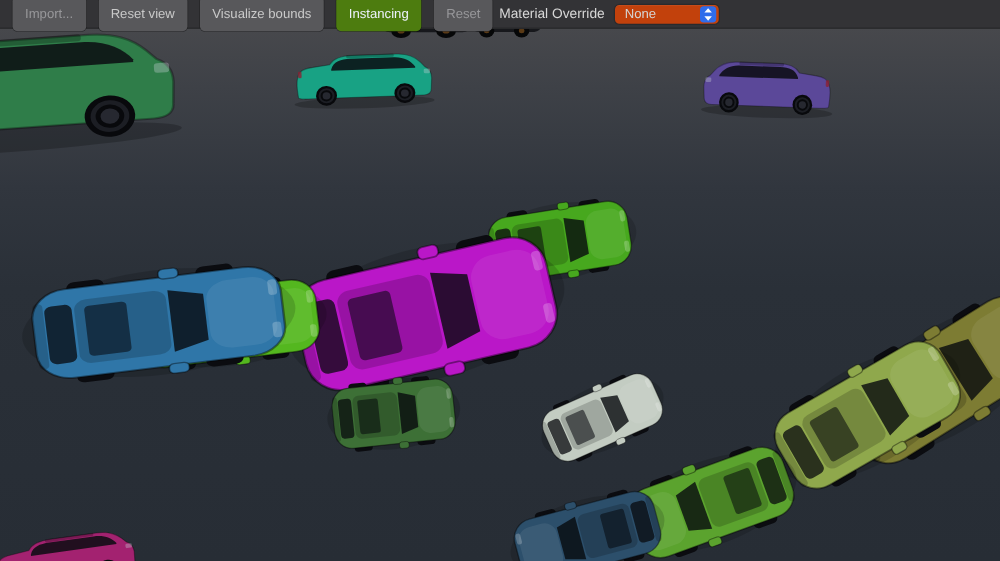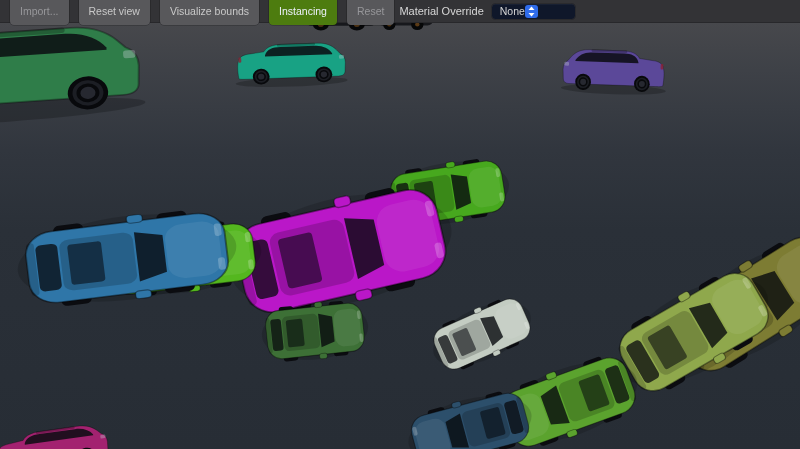--- a/index.html
+++ b/index.html
@@ -29,22 +29,22 @@
     height:28px;padding:0 10px;margin-left:10px;
     display:inline-flex;align-items:center;cursor:default;
     box-shadow:0 0 0 0.5px rgba(0,0,0,0.35);
   }
   .tb-btn:first-child{margin-left:2px;}
   .tb-btn.dim{color:#97979a;}
   .tb-btn.active{background:#4d7c0f;color:#edf2fc;}
   .mo-label{font-size:11px;color:#d7d7d7;margin-left:5px;}
   .popup{
     margin-left:7px;width:85px;height:17px;box-sizing:border-box;
-    background:#0f172a;border:1px solid #2a2a2d;border-radius:4.5px;
-    display:flex;align-items:center;
+    background:#c2410c;border:1px solid #2a2a2d;border-radius:4.5px;
+    display:flex;align-items:center;justify-content:space-between;
     padding:0 2px 0 8px;cursor:default;
     box-shadow:inset 0 0.5px 0 rgba(255,255,255,0.08);
   }
   .popup .popup-value{font-size:10.5px;color:#d5d5d5;}
   .popup .popup-chevrons{
     width:13px;height:13px;border-radius:3px;background:#2f6ceb;
     display:flex;align-items:center;justify-content:center;
   }
 </style>
 </head>

